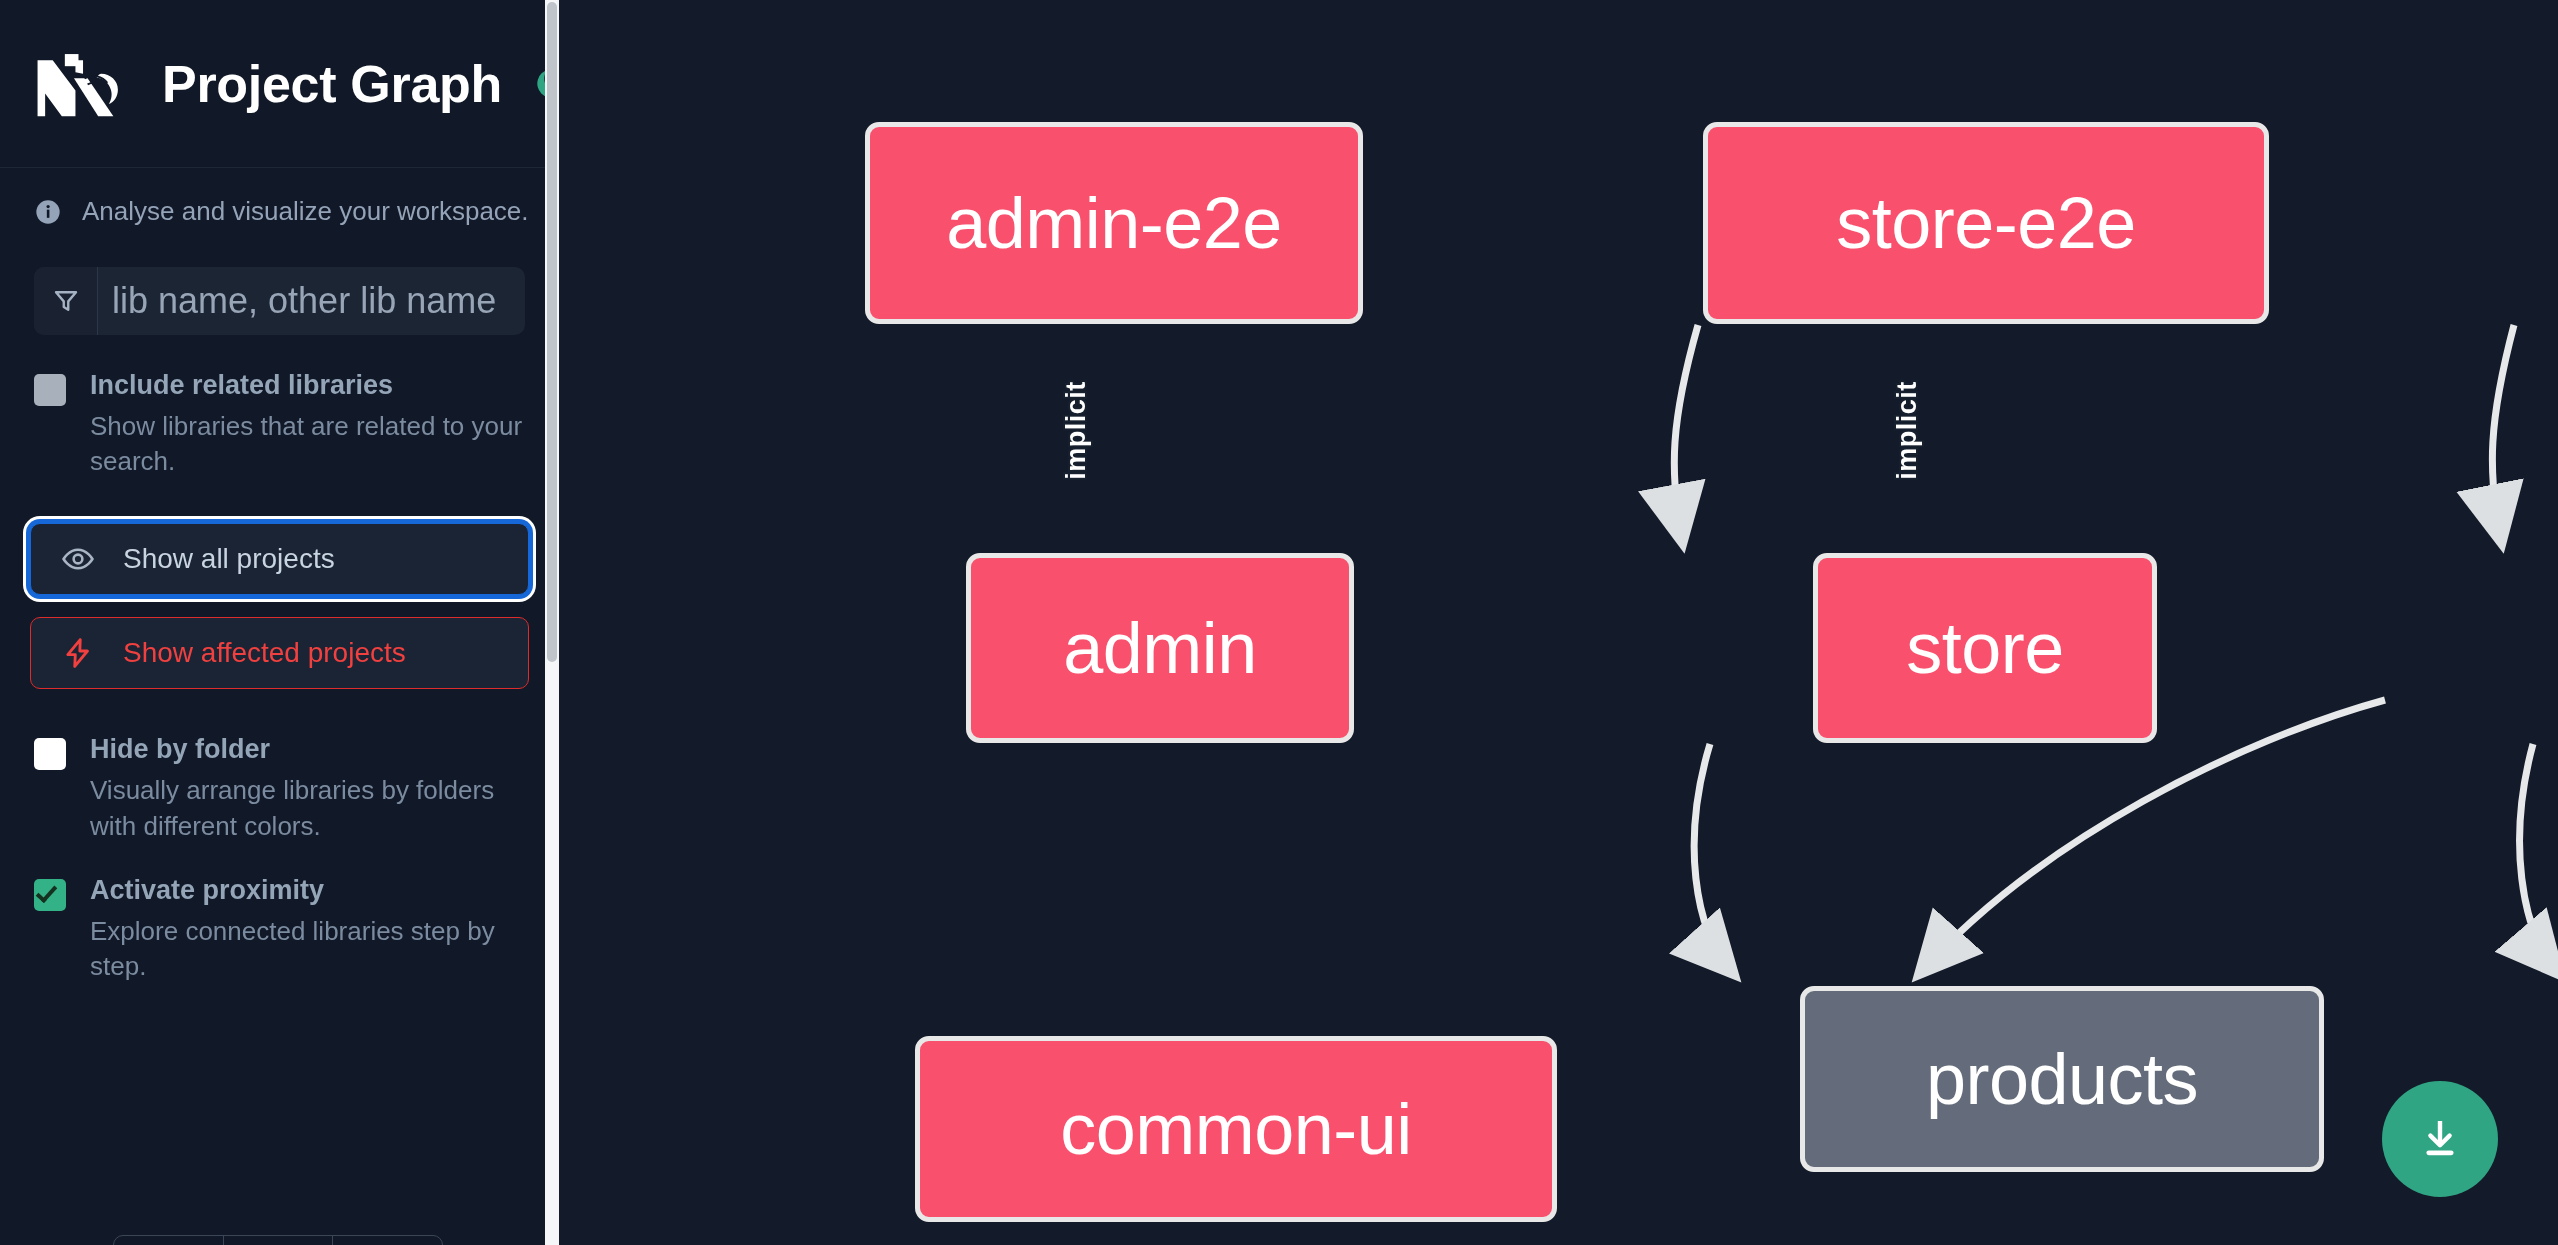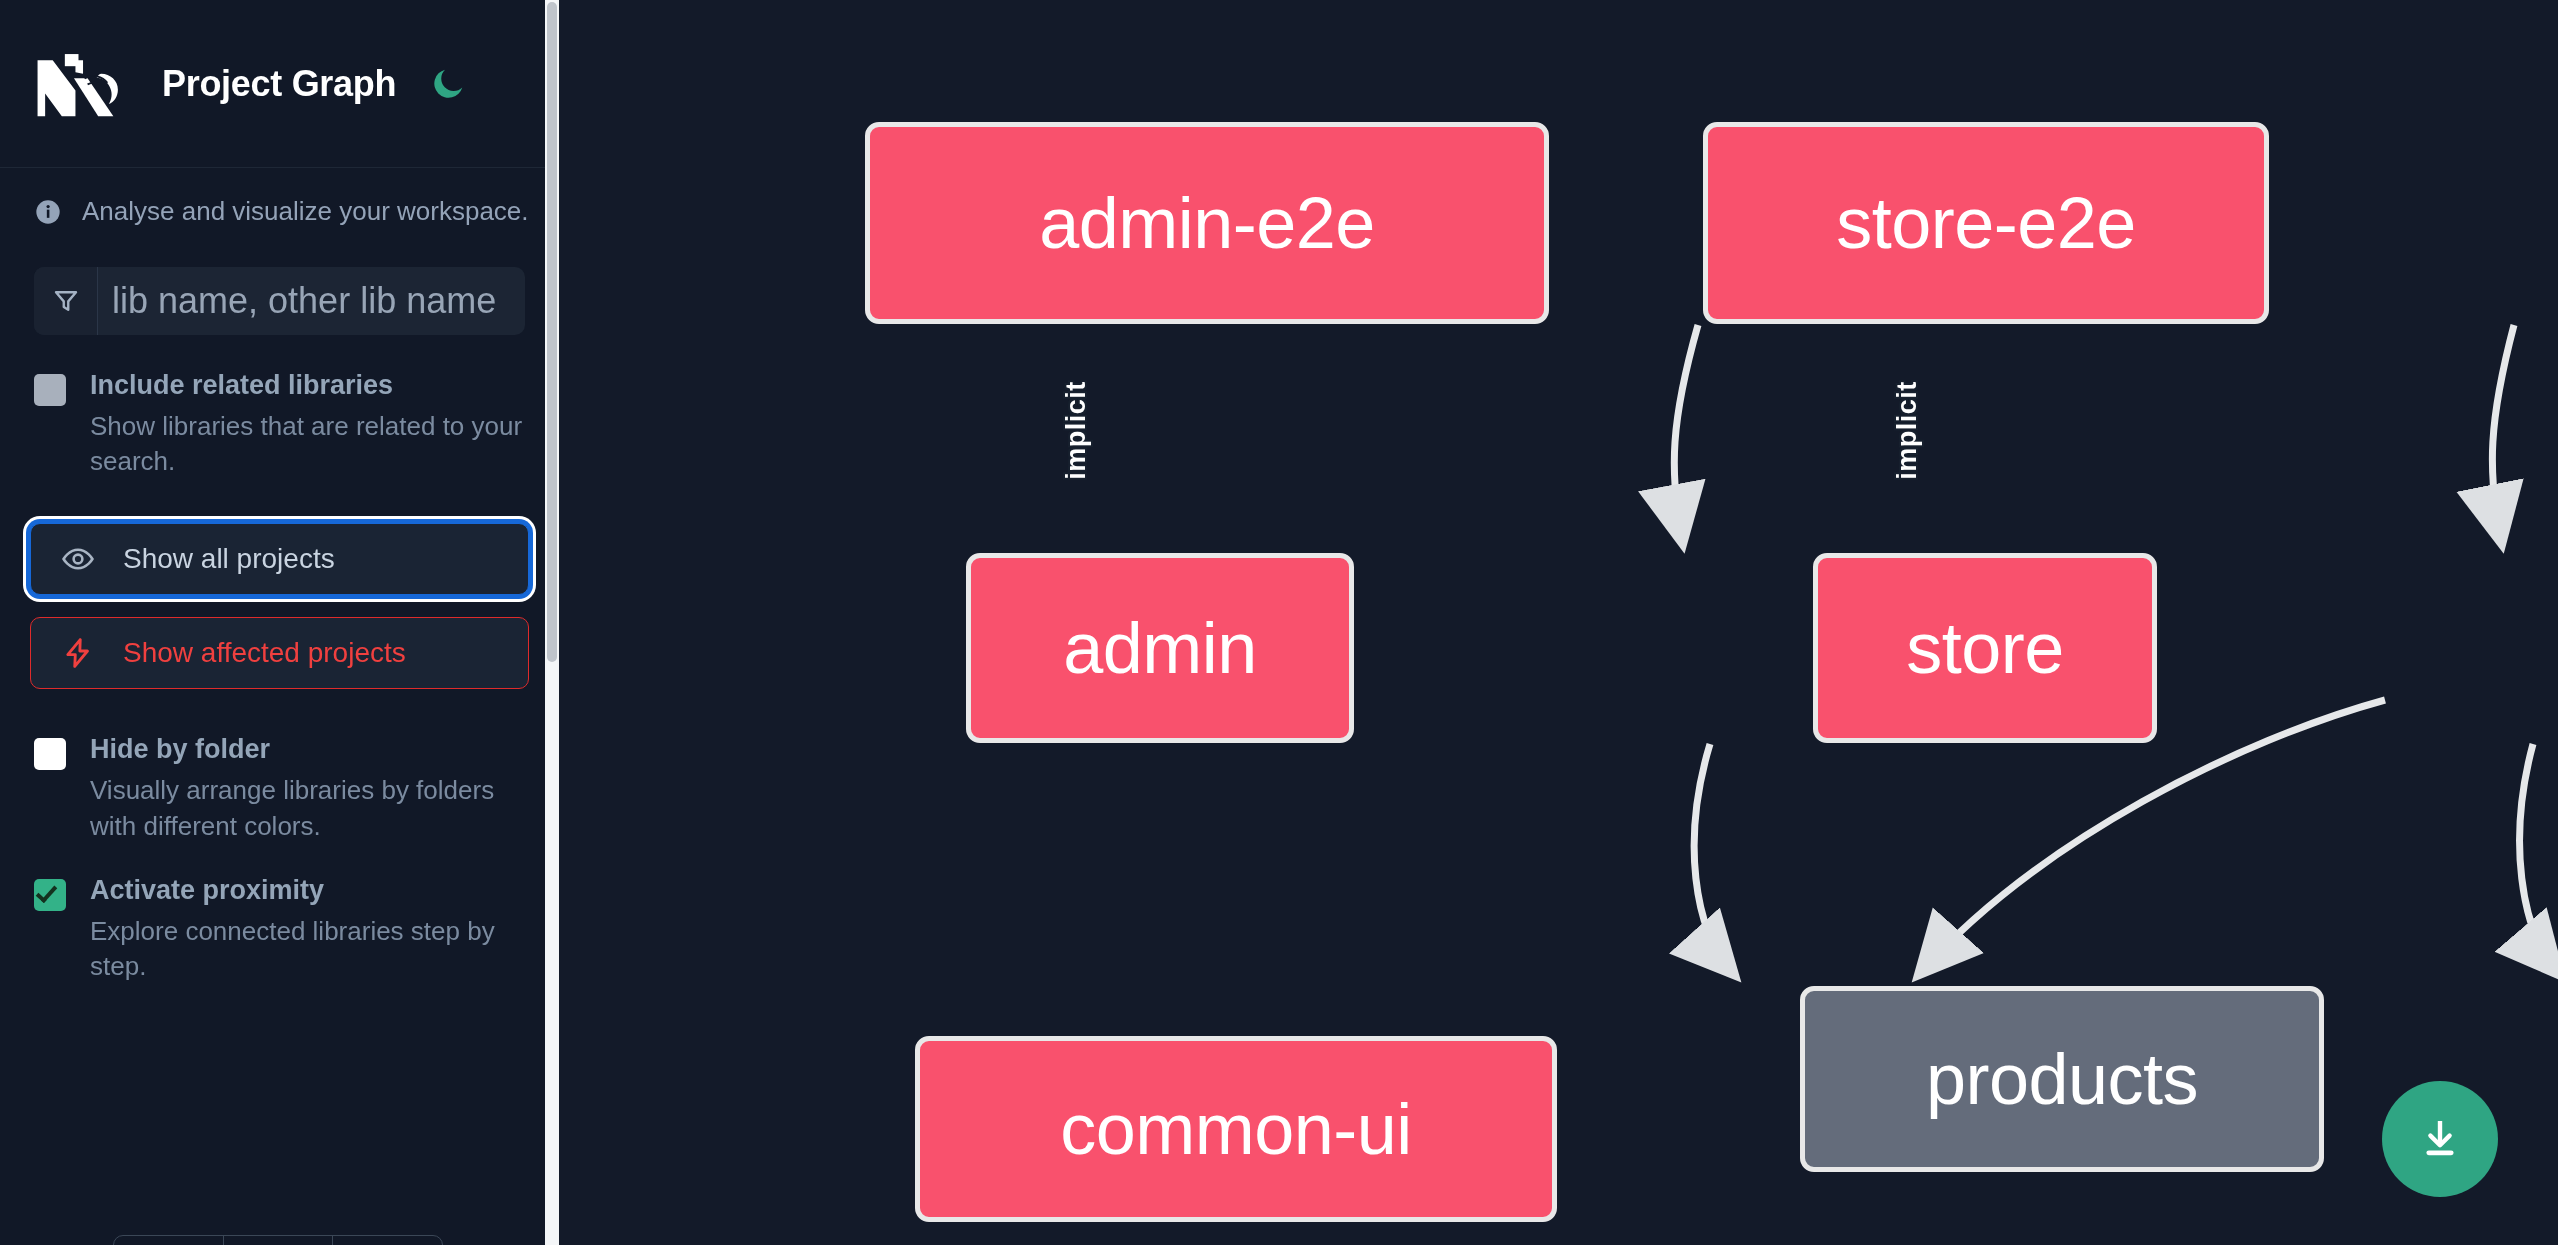--- a/index.html
+++ b/index.html
@@ -21,21 +21,21 @@
     overflow: hidden;
   }
   .sb-header {
     height: 168px;
     display: flex; align-items: center;
     padding: 0 34px;
     border-bottom: 1px solid #1E2736;
   }
   .nx-logo { width: 92px; height: 72px; flex: 0 0 92px; }
   .app-title {
-    font-size: 36px; font-weight: 700; color: #FFFFFF;
+    font-size: 52px; font-weight: 700; color: #FFFFFF;
     margin-left: 36px; letter-spacing: -0.3px;
     white-space: nowrap;
   }
   .theme-toggle {
     margin-left: 30px; width: 44px; height: 44px;
     display: flex; align-items: center; justify-content: center;
     cursor: pointer;
   }
 
   .sb-info {
@@ -294,21 +294,21 @@
 
       <path d="M1955,325 C1930,420 1928,470 1942,540" fill="none" stroke="#E6E8EA" stroke-width="7" marker-end="url(#ah)"></path>
 
       <path d="M1151,744 C1122,840 1135,930 1173,972" fill="none" stroke="#E6E8EA" stroke-width="7" marker-end="url(#ah)"></path>
 
       <path d="M1826,700 C1680,740 1480,840 1362,972" fill="none" stroke="#E6E8EA" stroke-width="7" marker-end="url(#ah)"></path>
 
       <path d="M1974,744 C1948,840 1962,930 1998,972" fill="none" stroke="#E6E8EA" stroke-width="7" marker-end="url(#ah)"></path>
     </svg>
 
-    <div class="node pink" style="left:306px;  top:122px; width:684px; height:202px;">
+    <div class="node pink" style="left:306px;  top:122px; width:498px; height:202px;">
       <span>admin-e2e</span>
     </div>
 
     <div class="node pink" style="left:1144px; top:122px; width:566px; height:202px;">
       <span>store-e2e</span>
     </div>
 
     <div class="node pink" style="left:407px;  top:553px; width:388px; height:190px;">
       <span>admin</span>
     </div>

